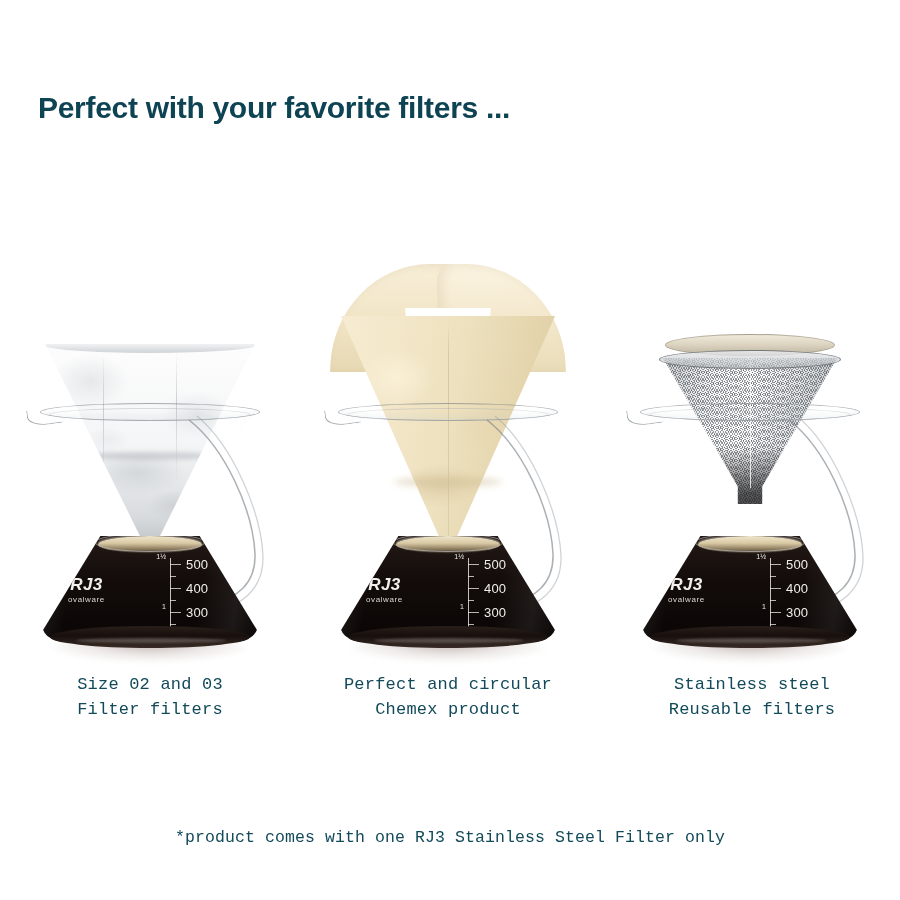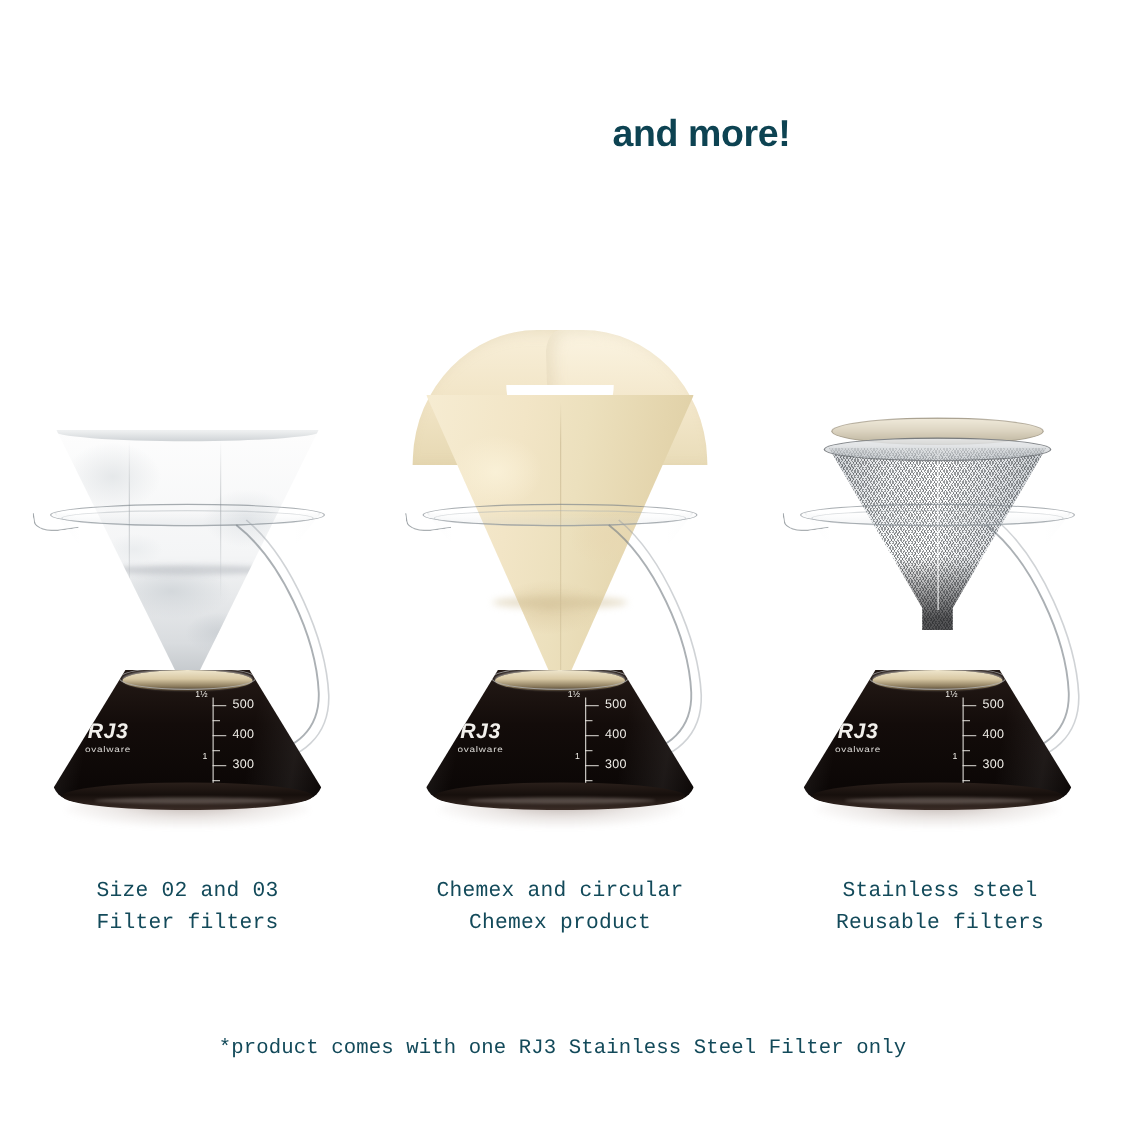--- a/index.html
+++ b/index.html
@@ -185,21 +185,21 @@
     width: 6px;
     height: 1px;
     background: rgba(240,238,232,0.75);
   }
   .scale .tick.major { width: 11px; }
   .scale .ml {
     position: absolute;
     left: 40px;
     color: #f0eee8;
     font-family: "Liberation Sans", sans-serif;
-    font-size: 10px;
+    font-size: 13px;
     letter-spacing: 0.2px;
     transform: translateY(-50%);
     white-space: nowrap;
   }
   .scale .cup {
     position: absolute;
     right: 72px;
     color: #f0eee8;
     font-family: "Liberation Sans", sans-serif;
     font-size: 7px;
@@ -471,21 +471,20 @@
   .caption {
     position: absolute;
     top: 0;
     width: 300px;
     text-align: center;
     color: #134a5a;
     font-family: "Liberation Mono", monospace;
     font-size: 17px;
     line-height: 25px;
     letter-spacing: 0.2px;
-    margin-top: 29px;
   }
   .caption.c1 { left: 0px; }
   .caption.c2 { left: 298px; }
   .caption.c3 { left: 602px; }
   .caption span { display: block; }
 
   
   .footnote {
     position: absolute;
     left: 0;
@@ -495,21 +494,21 @@
     color: #134a5a;
     font-family: "Liberation Mono", monospace;
     font-size: 16.5px;
     letter-spacing: 0.1px;
   }
 </style>
 </head>
 <body>
 
 <div class="headline">
-  <span class="line2">and more!</span>
+  <span class="line1">Perfect with your favorite filters ...</span>
 </div>
 
 <div class="product-row">
 
   <div class="product p1">
 
     <div class="filter-paper">
       <div class="top-edge"></div>
       <div class="fold" style="left:28%;height:70%;"></div>
       <div class="fold" style="left:62%;height:62%;"></div>
@@ -675,21 +674,21 @@
   </div>
 
 </div>
 
 <div class="captions">
   <div class="caption c1">
     <span>Size 02 and 03</span>
     <span>Filter filters</span>
   </div>
   <div class="caption c2">
-    <span>Chemex and circular</span>
+    <span>Perfect and circular</span>
     <span>Chemex product</span>
   </div>
   <div class="caption c3">
     <span>Stainless steel</span>
     <span>Reusable filters</span>
   </div>
 </div>
 
 <div class="footnote">*product comes with one RJ3 Stainless Steel Filter only</div>
 

